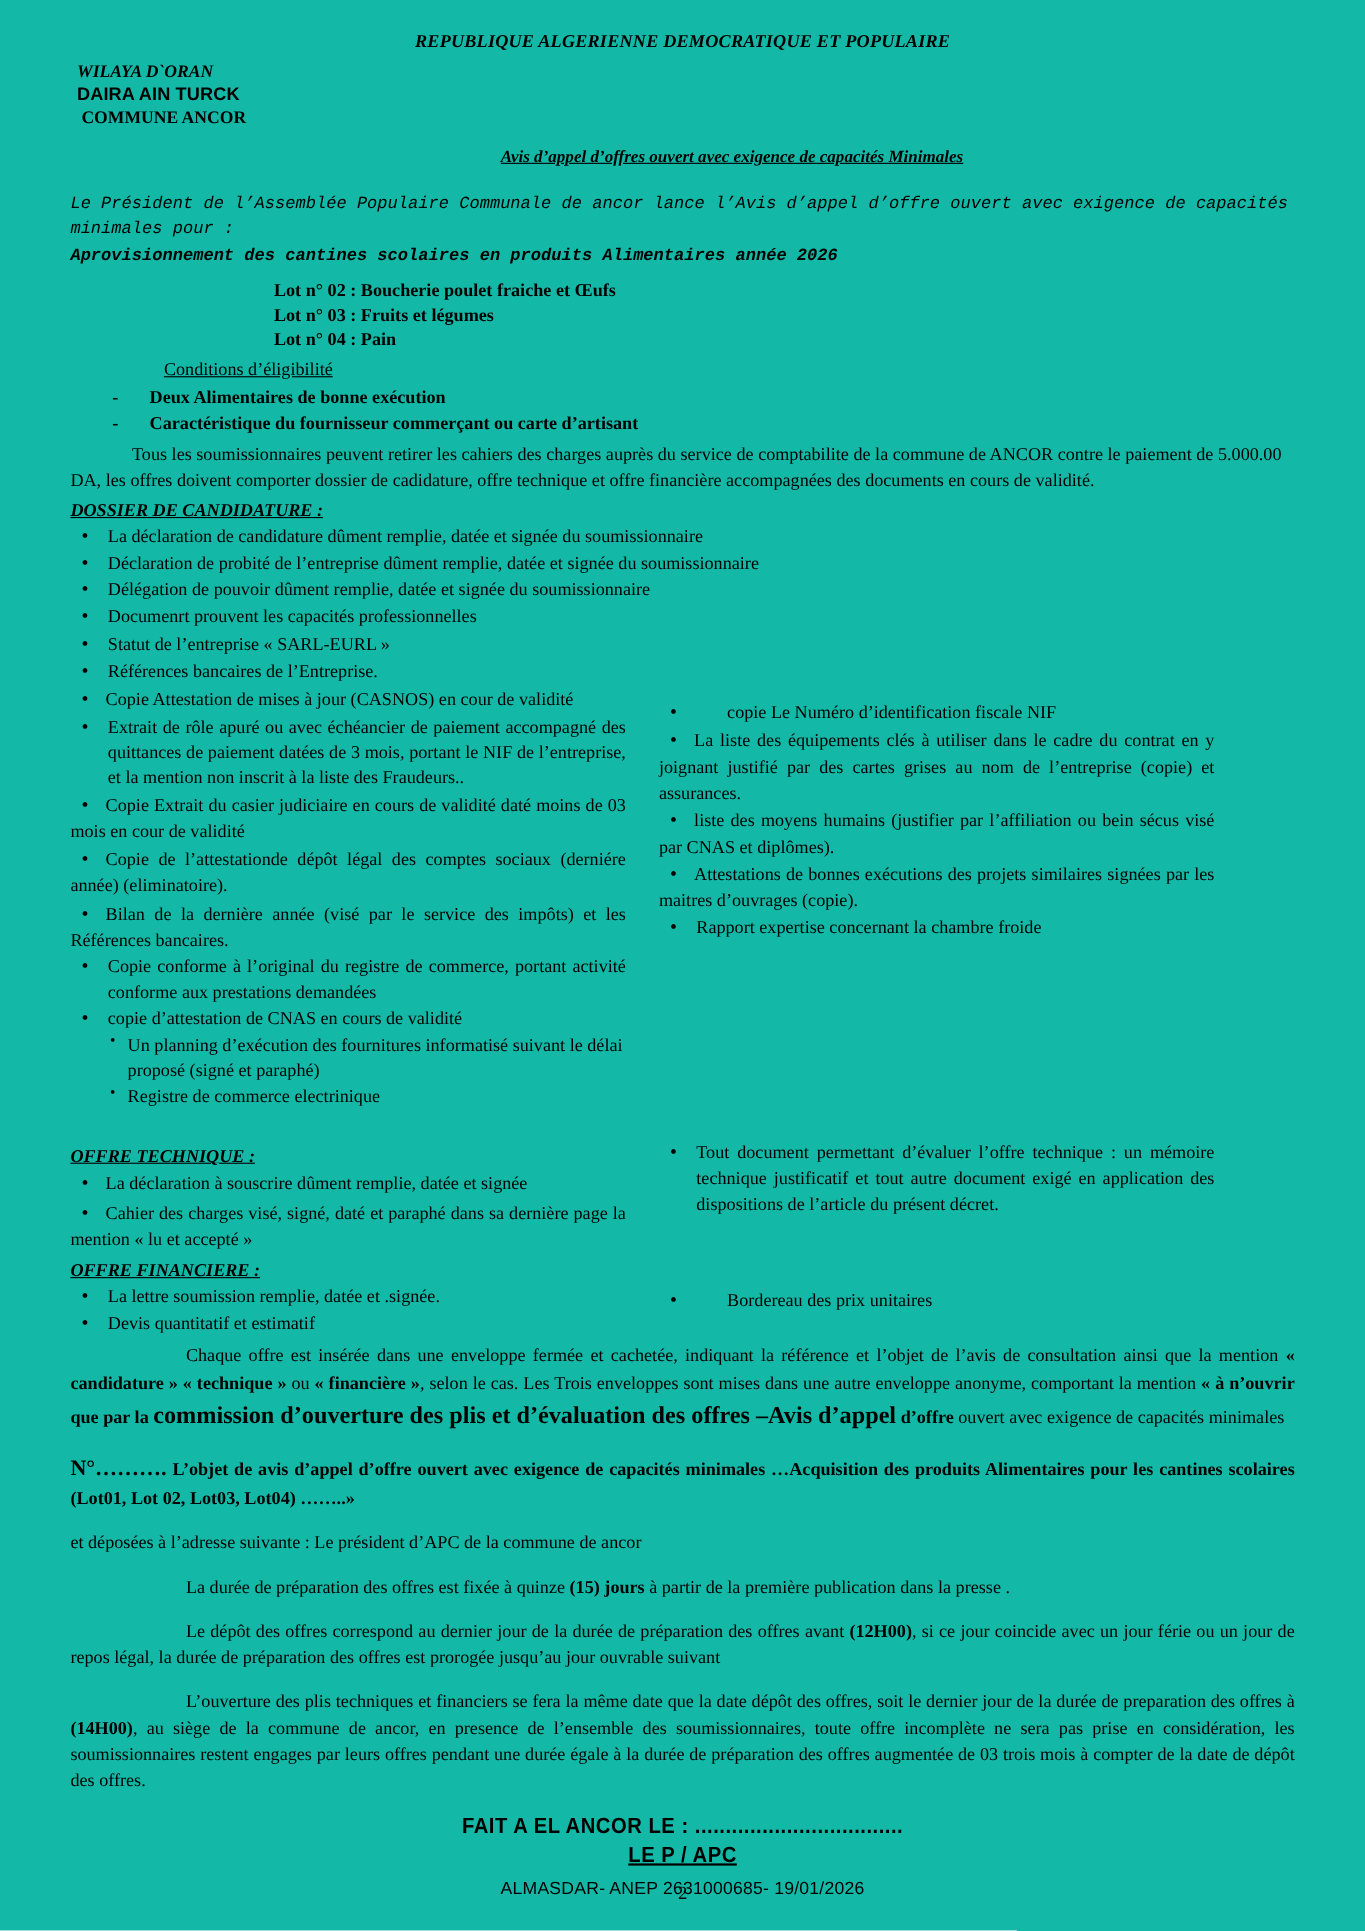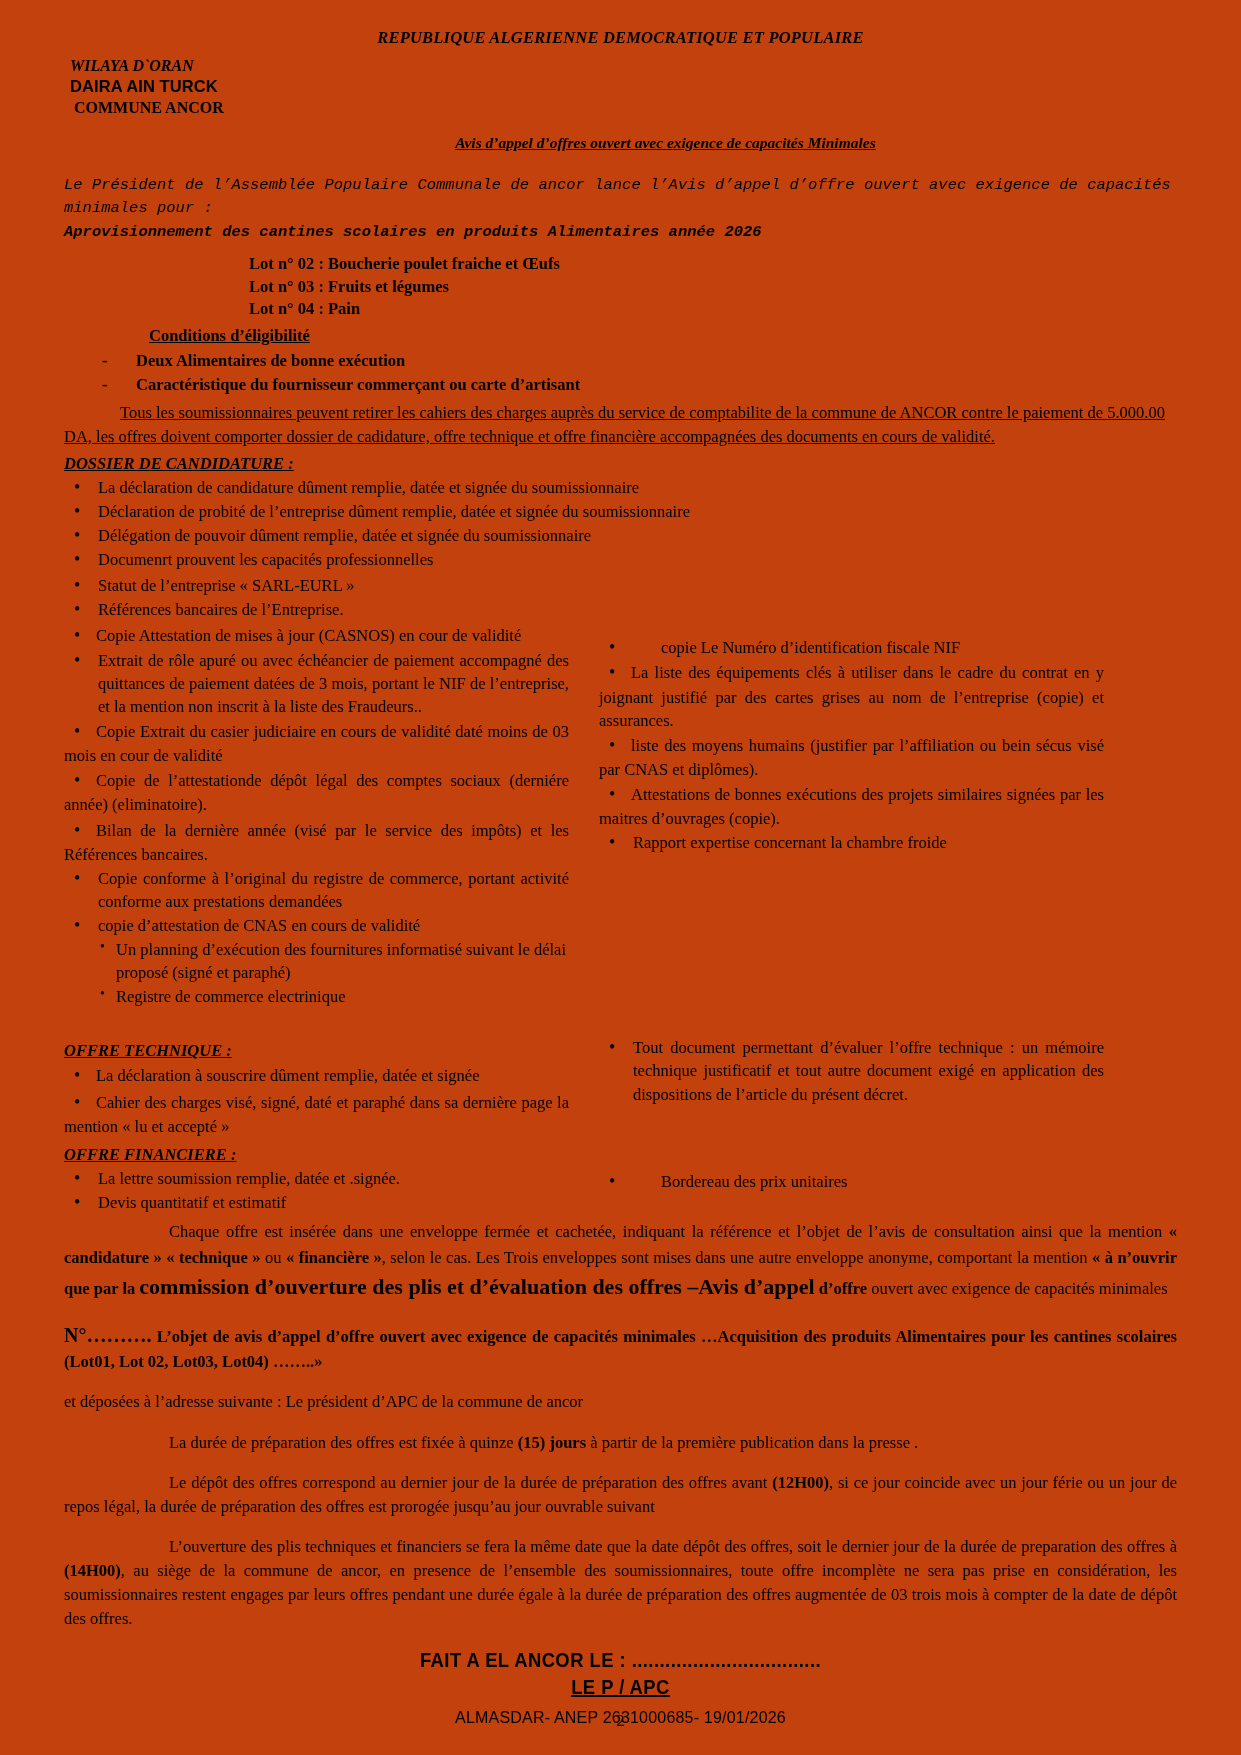--- a/index.html
+++ b/index.html
@@ -6,21 +6,21 @@
   html, body {
     margin: 0;
     padding: 0;
     background: #ffffff;
   }
   .page {
     position: relative;
     width: 1241px;
     min-height: 1755px;
     margin: 0 auto;
-    background: #c2410c;
+    background: #14b8a6;
     color: #000000;
     font-family: "Liberation Serif", "DejaVu Serif", serif;
     box-sizing: border-box;
     padding: 18px 64px 0 64px;
   }
 
   
   .republic {
     text-align: center;
     font-weight: bold;
@@ -68,21 +68,21 @@
   
   .lots { margin: 10px 0 0 185px; }
   .lot-line {
     font-weight: bold;
     font-size: 16.5px;
     line-height: 1.35;
   }
 
   .cond-head {
     margin: 6px 12px 0 85px;
-    font-weight: bold;
+    font-weight: normal;
     font-size: 16.5px;
     text-decoration: underline;
     display: inline-block;
   }
   .dash-list { margin: 3px 0 0 0; padding: 0; list-style: none; }
   .dash-list li {
     font-weight: bold;
     font-size: 16.5px;
     line-height: 1.45;
     padding-left: 72px;
@@ -94,21 +94,20 @@
     left: 38px;
     font-weight: bold;
   }
 
   
   .para {
     text-align: justify;
     font-size: 16.5px;
     line-height: 1.42;
     margin: 4px 12px 0 0;
-    text-decoration: underline;
   }
   .para.indent { text-indent: 56px; }
 
   .sec-head {
     font-weight: bold;
     font-style: italic;
     font-size: 16.5px;
     text-decoration: underline;
     margin: 6px 0 2px 0;
   }

